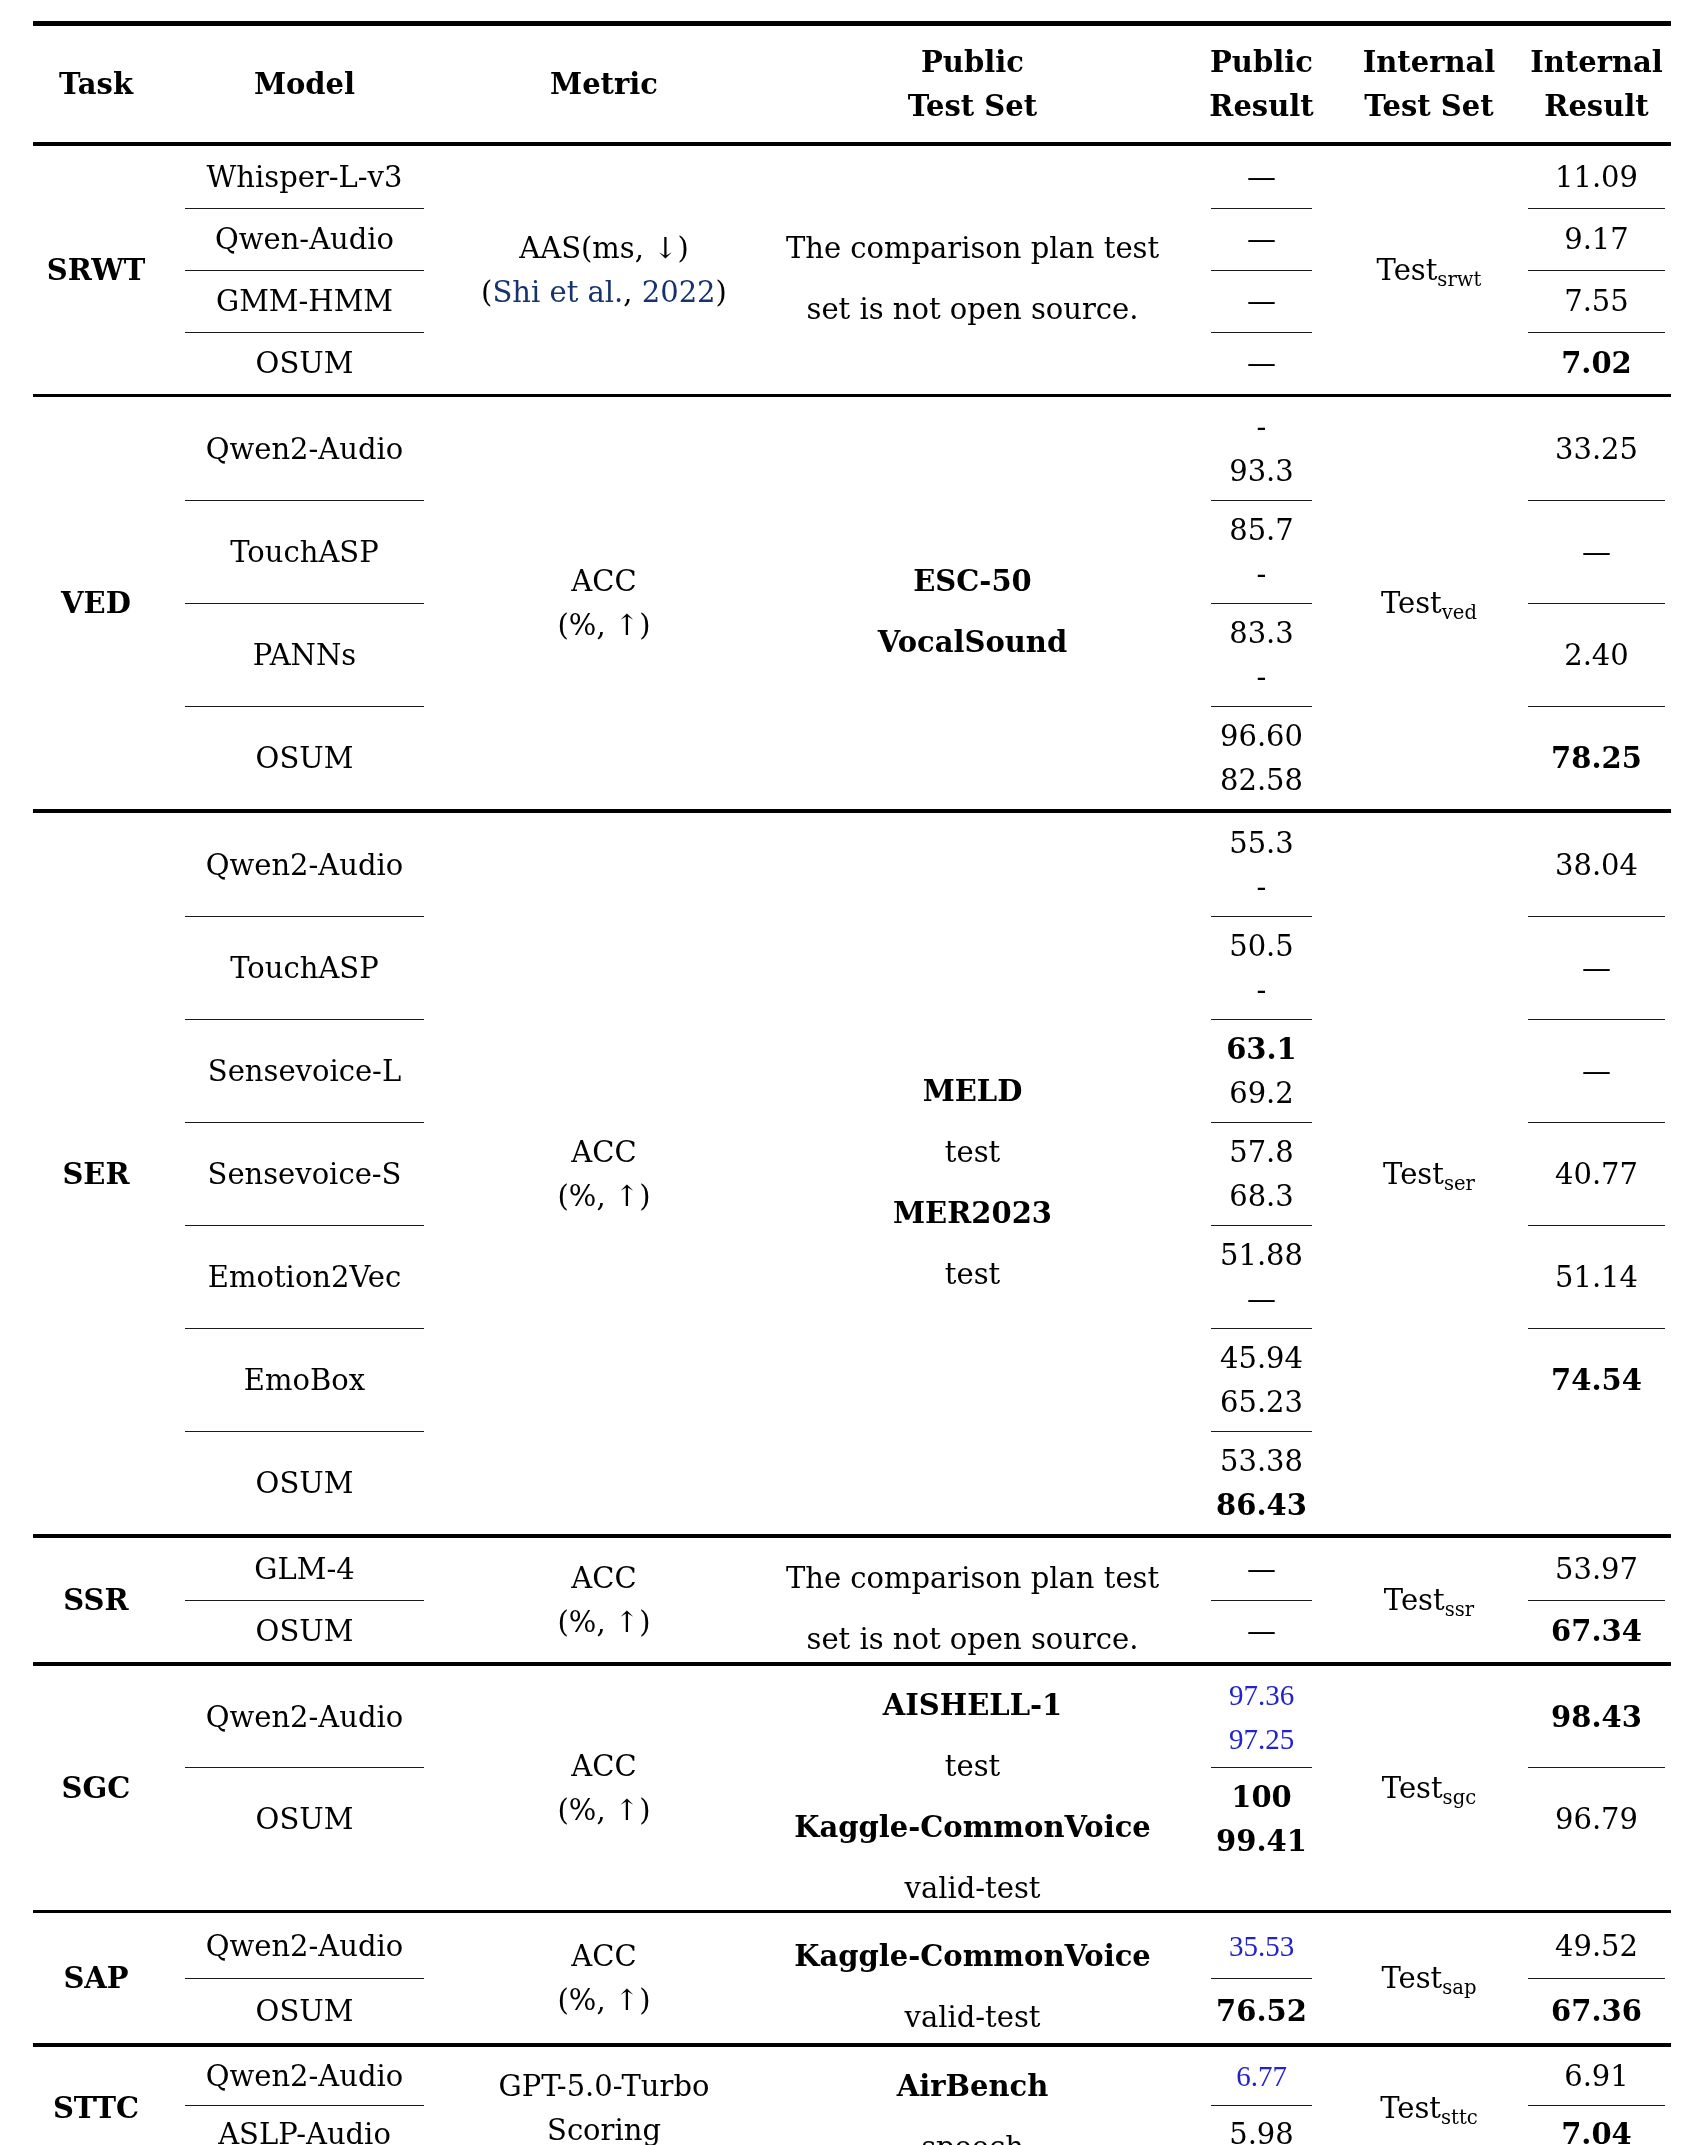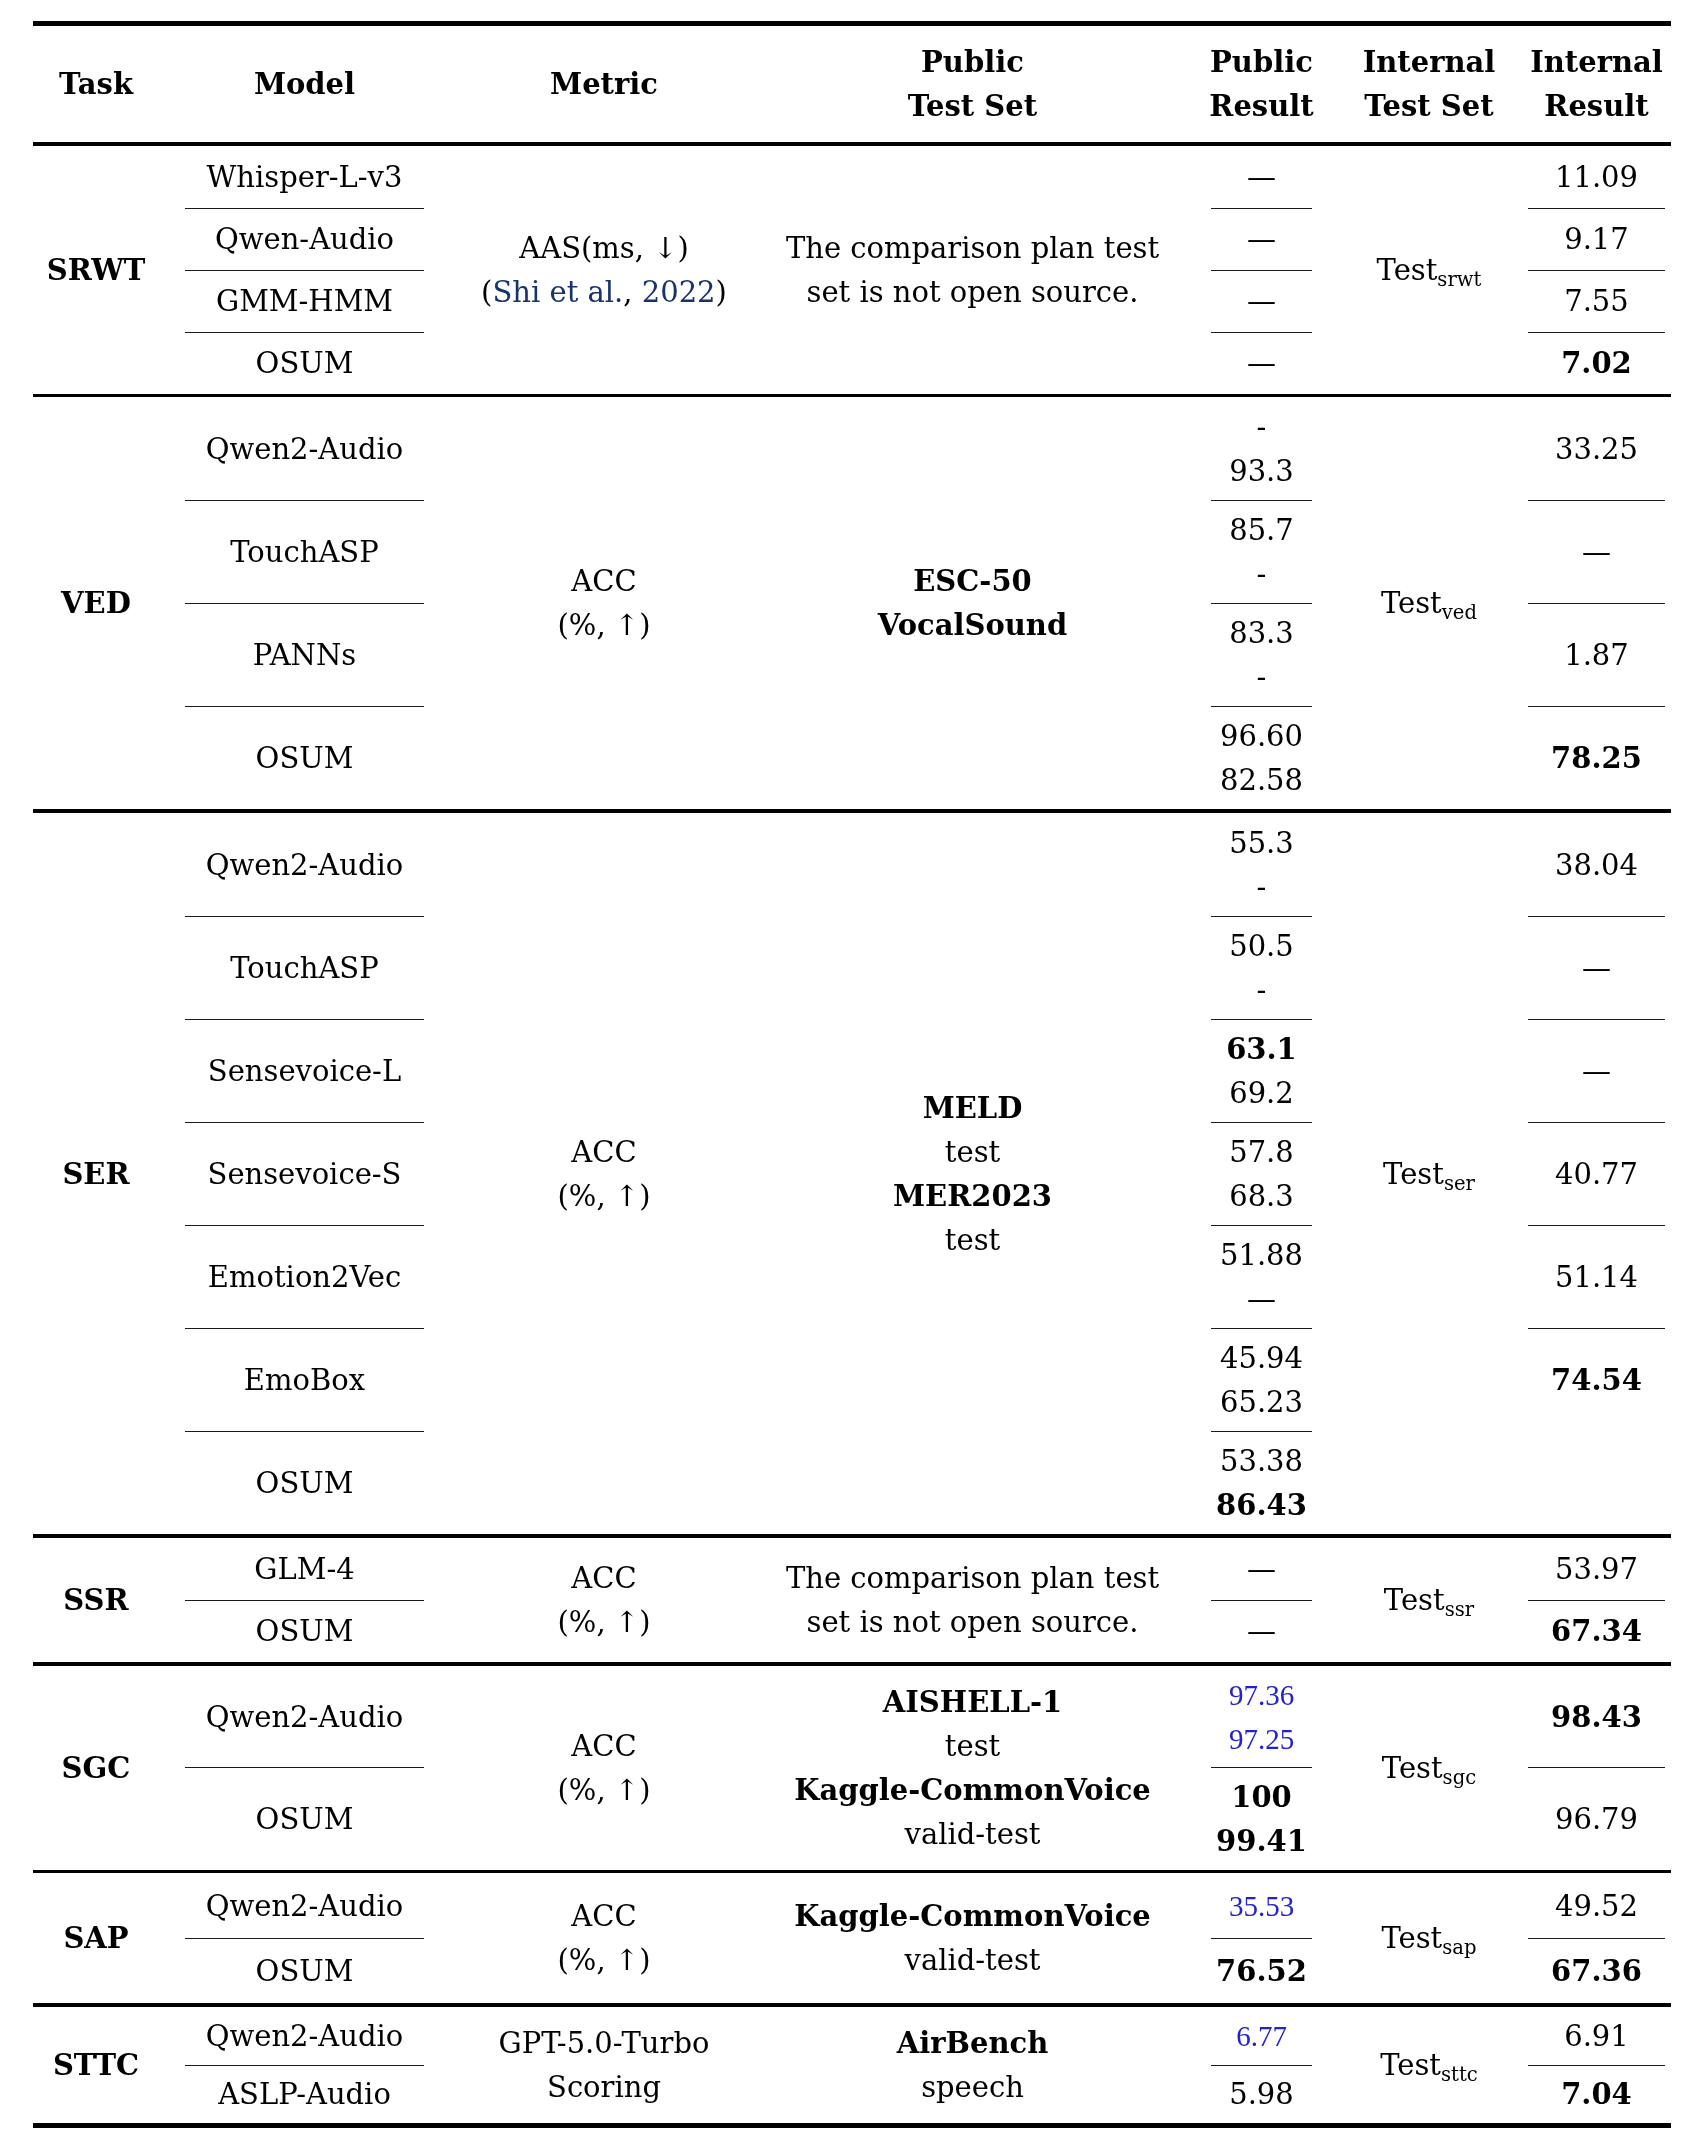--- a/index.html
+++ b/index.html
@@ -45,21 +45,21 @@
     position:relative;text-align:center;
   }
   .row:not(:last-child)::after{
     content:"";position:absolute;bottom:-0.9px;height:0;
     border-bottom:1.9px solid #1b1b1b;
   }
   .c-model .row:not(:last-child)::after{left:9%;right:9%;}
   .c-pres  .row:not(:last-child)::after{left:16%;right:16%;}
   .c-ires  .row:not(:last-child)::after{left:4%;right:4%;}
   .line{display:block;line-height:44px;}
-  .ptsline{display:block;line-height:44px;}
+  .ptsline{display:block;line-height:44px;margin-top:17px;}
   .metric-line{display:block;line-height:44px;}
   sub.testsub{font-size:19.6px;line-height:0;vertical-align:-5.6px;}
   .citation{text-decoration:none;cursor:pointer;text-align:right;}
 </style>
 </head>
 <body>
 
 <div class="page">
 <div class="tablewrap">
 
@@ -204,21 +204,21 @@
           <span><span>Test</span><sub class="testsub">ved</sub></span>
         </div>
     <div class="rows c-ires">
       <div class="row">
             <span class="line normal">33.25</span>
           </div>
       <div class="row">
             <span class="line normal">—</span>
           </div>
       <div class="row">
-            <span class="line normal">1.87</span>
+            <span class="line normal">2.40</span>
           </div>
       <div class="row">
             <span class="line bold">78.25</span>
           </div>
     </div>
   </div>
 
   <div class="rule rule-sec"></div>
 
   <div class="grid s-ser">

